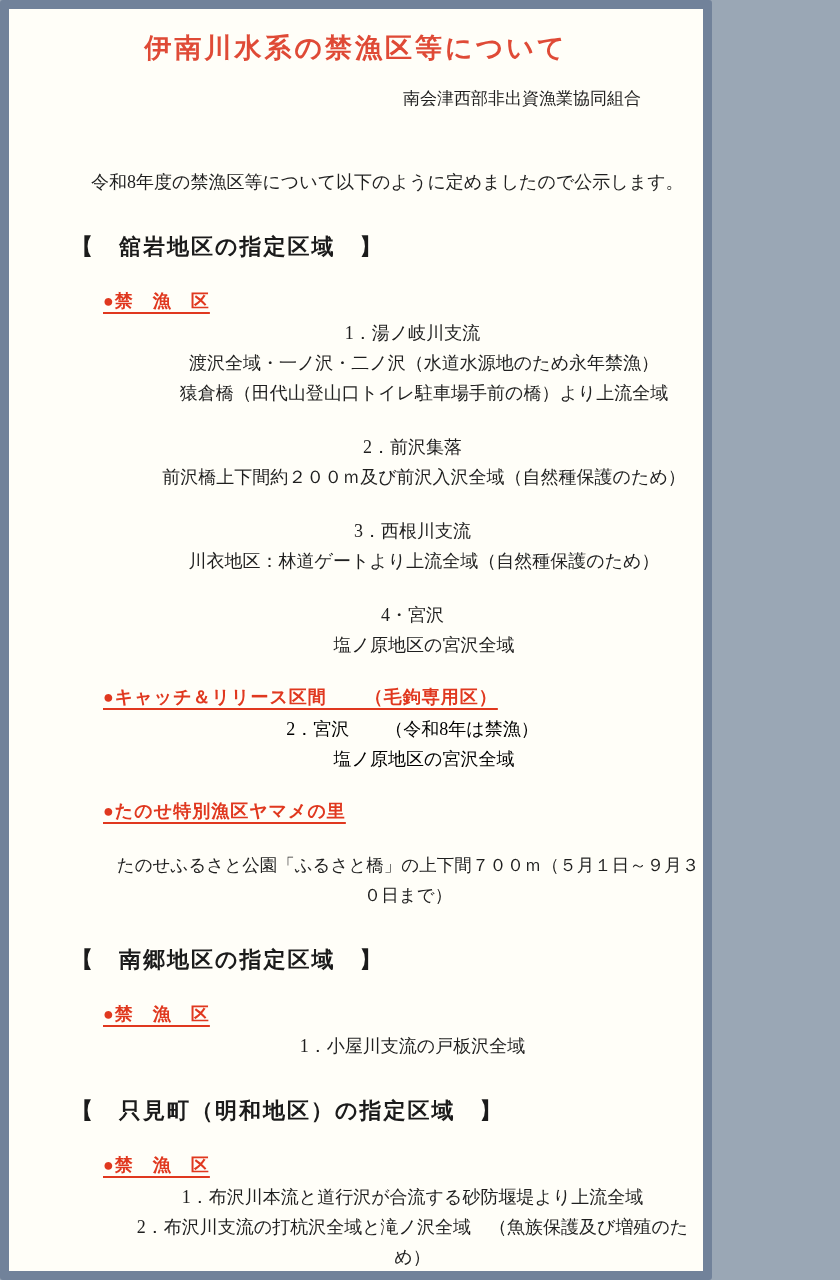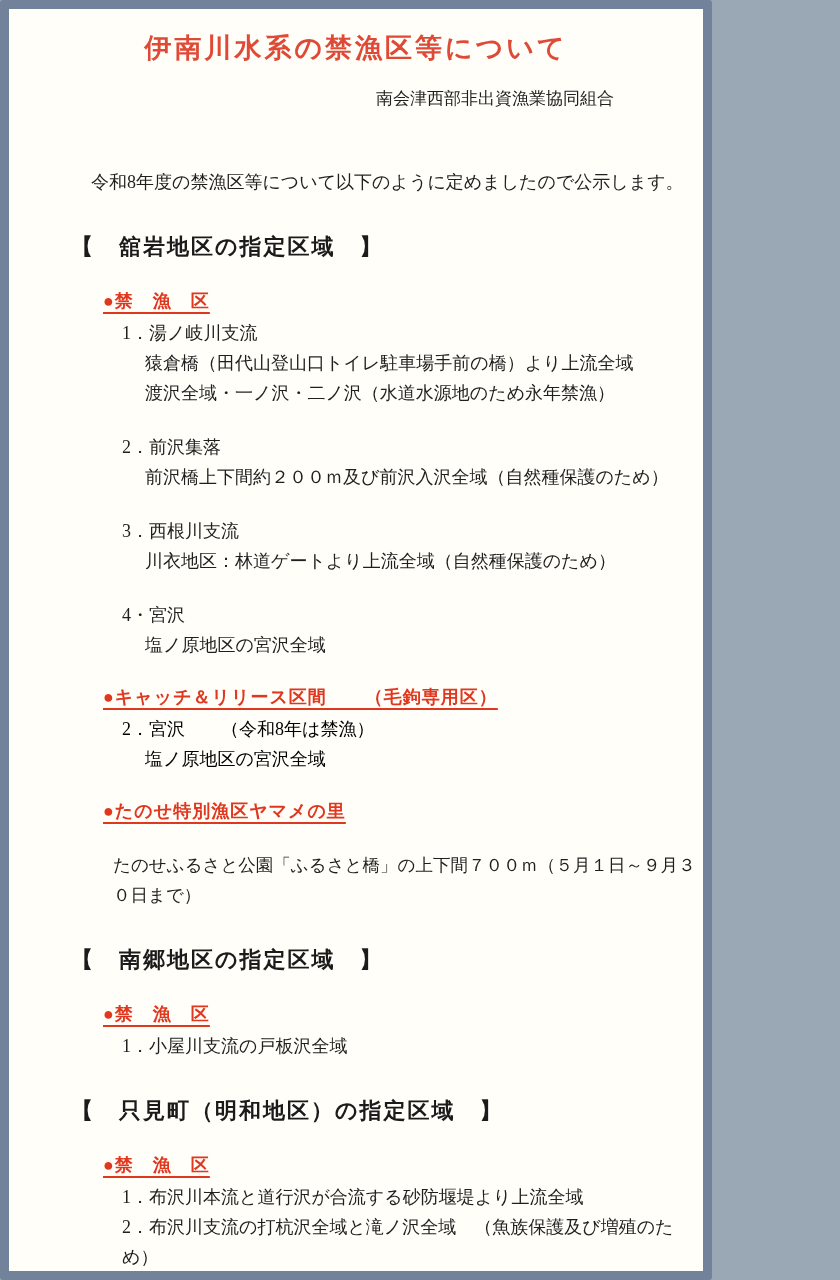--- a/index.html
+++ b/index.html
@@ -10,39 +10,39 @@
     font-family: Liberation Serif, serif;
     color: #1f1f1f;
   }
   .page { padding-top: 20px; }
   .doc-title {
     text-align: center; font-size: 27px; font-weight: bold;
     letter-spacing: 3px; line-height: 38px; color: #df4a36; margin: 0;
   }
   .org {
     text-align: right; font-size: 17px; line-height: 24px;
-    padding-right: 89px; margin: 20px 0 0 0;
+    padding-right: 62px; margin: 20px 0 0 0;
   }
   .intro {
     margin: 56px 0 0 82px; font-size: 18px; line-height: 30px;
   }
   .section { margin-top: 33px; }
   .section-heading {
     margin: 0 0 0 62px; font-size: 22px; font-weight: 600;
     letter-spacing: 2px; line-height: 34px; color: #1b1b1b;
   }
   .block { margin: 22px 0 0 94px; }
   .block-heading {
     margin: 0; font-size: 18px; font-weight: bold; letter-spacing: 1px;
     line-height: 30px; color: #e0381f;
     text-decoration: underline; text-underline-offset: 5px;
     text-decoration-thickness: 1.5px;
   }
   .items { }
-  .item { margin-top: 24px; }
+  .item { margin-top: 24px; text-align: center; }
   .items .item:first-child { margin-top: 2px; }
   .item.tight { margin-top: 0; }
   .line { margin: 0; font-size: 18px; line-height: 30px; }
   .line.num  { margin-left: 19px; }
   .line.sub  { margin-left: 42px; }
   .line.lead { margin-left: 10px; font-size: 17.5px; margin-top: 24px; }
   .red { color: #000000; }
 </style>
 </head>
 <body>
@@ -55,22 +55,22 @@
     <p class="intro">令和8年度の禁漁区等について以下のように定めましたので公示します。</p>
 
     <div class="section">
       <p class="section-heading">【　舘岩地区の指定区域　】</p>
 
       <div class="block">
         <p class="block-heading">●禁　漁　区</p>
         <div class="items">
           <div class="item">
             <p class="line num">1．湯ノ岐川支流</p>
+            <p class="line sub">渡沢全域・一ノ沢・二ノ沢（水道水源地のため永年禁漁）</p>
             <p class="line sub">猿倉橋（田代山登山口トイレ駐車場手前の橋）より上流全域</p>
-            <p class="line sub">渡沢全域・一ノ沢・二ノ沢（水道水源地のため永年禁漁）</p>
           </div>
           <div class="item">
             <p class="line num">2．前沢集落</p>
             <p class="line sub">前沢橋上下間約２００ｍ及び前沢入沢全域（自然種保護のため）</p>
           </div>
           <div class="item">
             <p class="line num">3．西根川支流</p>
             <p class="line sub">川衣地区：林道ゲートより上流全域（自然種保護のため）</p>
           </div>
           <div class="item">

